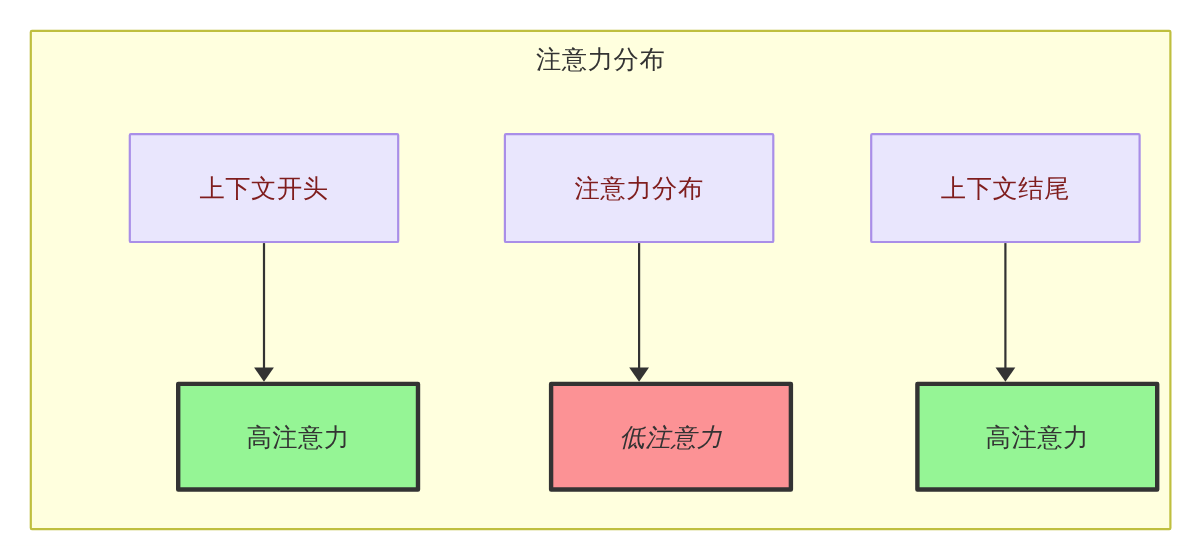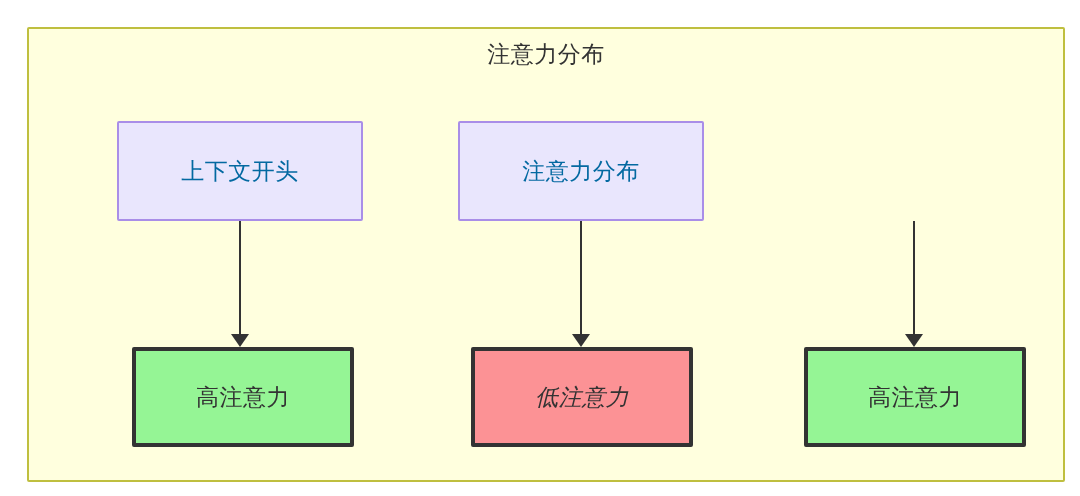--- a/index.html
+++ b/index.html
@@ -48,41 +48,42 @@
     box-sizing: border-box;
     width: 246px;
     height: 100px;
     background: #e9e6fd;
     border: 2px solid #a98ee8;
     border-radius: 2px;
     display: flex;
     align-items: center;
     justify-content: center;
     font-size: 23px;
-    color: #0369a1;
+    color: #7f1d1d;
     letter-spacing: 0.5px;
   }
   .node-top.n1 { left: 88px;  top: 92px; }
   .node-top.n2 { left: 429px; top: 92px; }
   .node-top.n3 { left: 762px; top: 92px; }
 
   
   .node-bottom {
     position: absolute;
     box-sizing: border-box;
     width: 222px;
     height: 100px;
     border: 4px solid #333333;
     border-radius: 2px;
     display: flex;
     align-items: center;
     justify-content: center;
     font-size: 23px;
     color: #333333;
     letter-spacing: 0.5px;
+    margin-left: 28px;
   }
   .node-bottom.b1 { left: 103px; top: 318px; }
   .node-bottom.b2 { left: 442px; top: 318px; font-style: italic; }
   .node-bottom.b3 { left: 775px; top: 318px; }
 
   
   .edge {
     position: absolute;
     width: 2px;
     background: #333333;
@@ -113,20 +114,23 @@
     <div class="subgraph-title">注意力分布</div>
 
     <div class="node-top n1" style="background: rgb(233, 230, 253); border-color: rgb(169, 142, 232);">
       <span>上下文开头</span>
     </div>
 
     <div class="node-top n2" style="background: rgb(233, 230, 253); border-color: rgb(169, 142, 232);">
       <span>注意力分布</span>
     </div>
 
+    <div class="node-top n3" style="background: rgb(233, 230, 253); border-color: rgb(169, 142, 232);">
+      <span>上下文结尾</span>
+    </div>
 
     <div class="edge e1" style="background: rgb(51, 51, 51);"></div>
     <div class="arrowhead a1" style="border-top-color: rgb(51, 51, 51);"></div>
 
     <div class="edge e2" style="background: rgb(51, 51, 51);"></div>
     <div class="arrowhead a2" style="border-top-color: rgb(51, 51, 51);"></div>
 
     <div class="edge e3" style="background: rgb(51, 51, 51);"></div>
     <div class="arrowhead a3" style="border-top-color: rgb(51, 51, 51);"></div>
 

